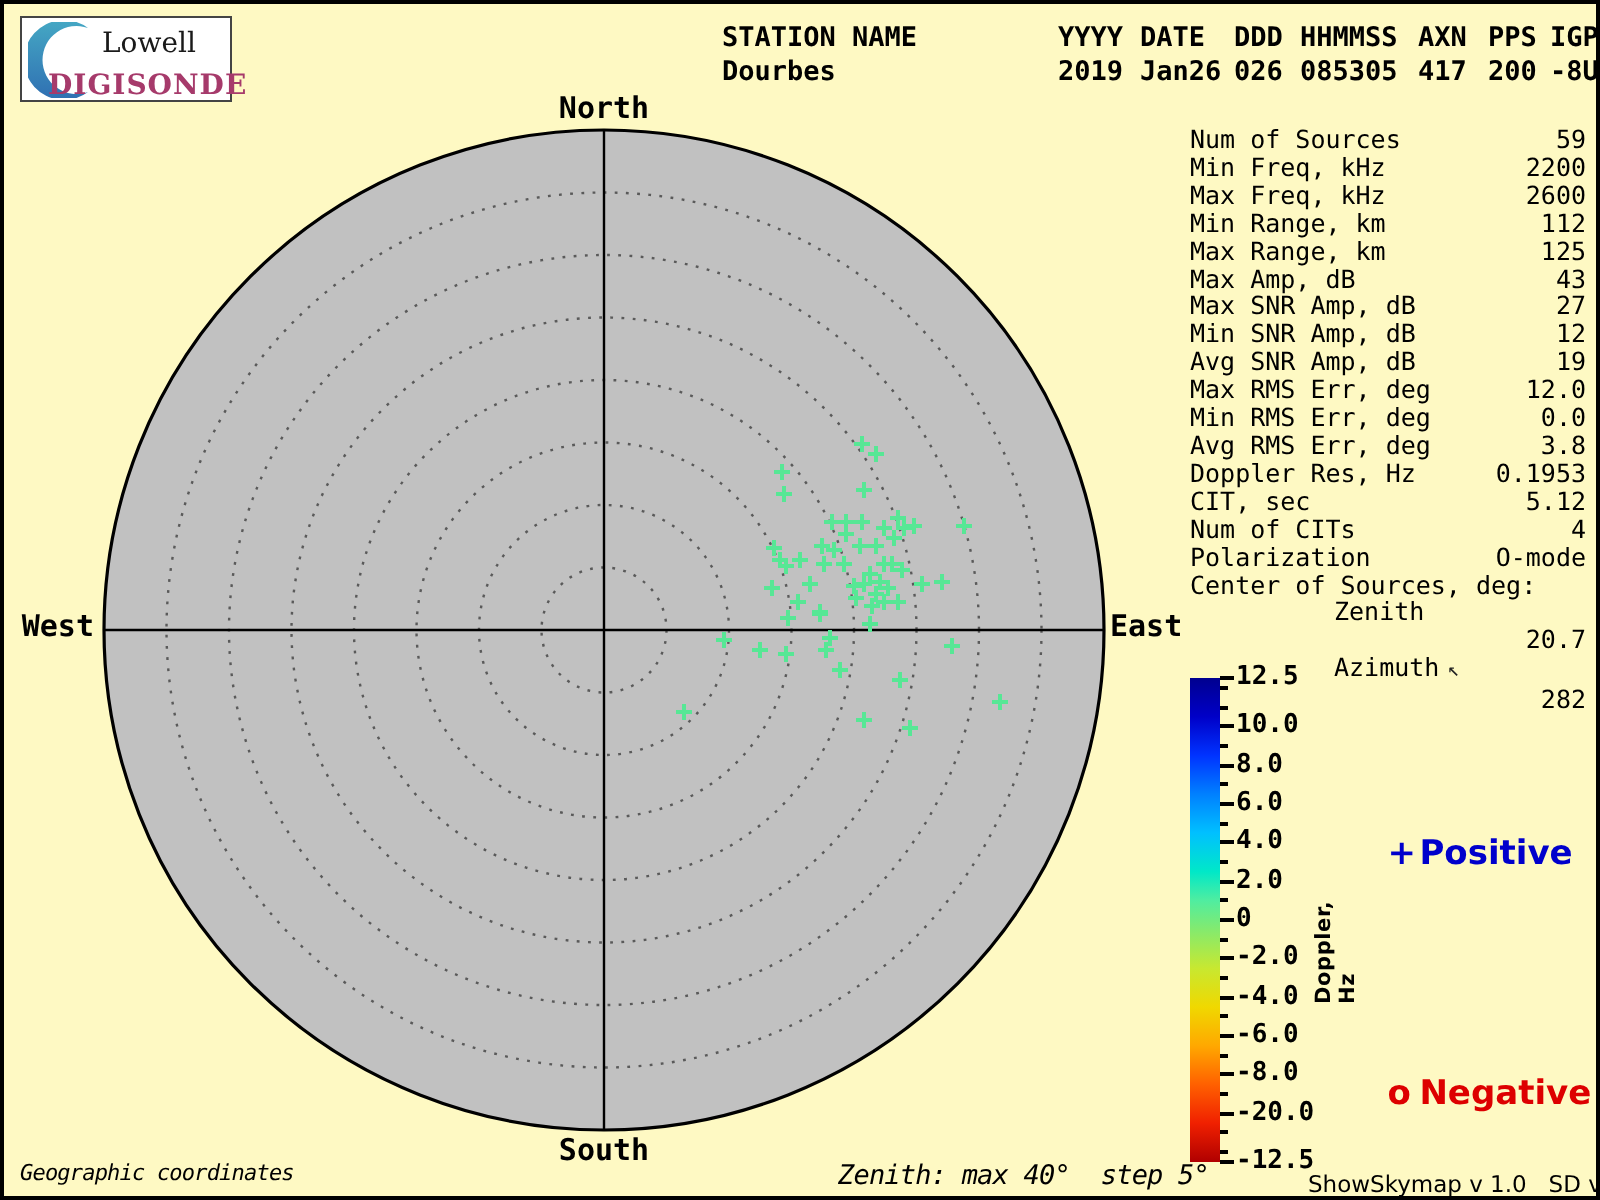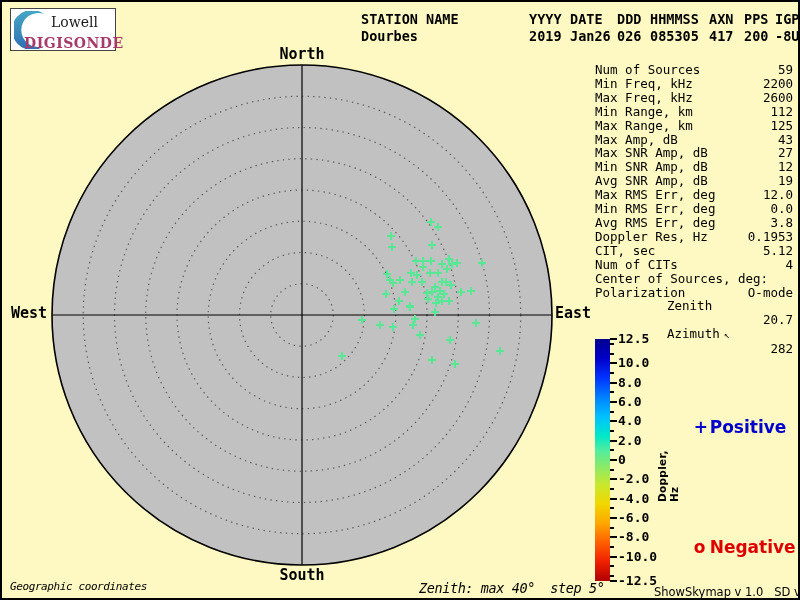--- a/index.html
+++ b/index.html
@@ -122,22 +122,22 @@
       <div class="param-row"><span class="param-label">Max Amp, dB</span><span class="param-value">43</span></div>
       <div class="param-row"><span class="param-label">Max SNR Amp, dB</span><span class="param-value">27</span></div>
       <div class="param-row"><span class="param-label">Min SNR Amp, dB</span><span class="param-value">12</span></div>
       <div class="param-row"><span class="param-label">Avg SNR Amp, dB</span><span class="param-value">19</span></div>
       <div class="param-row"><span class="param-label">Max RMS Err, deg</span><span class="param-value">12.0</span></div>
       <div class="param-row"><span class="param-label">Min RMS Err, deg</span><span class="param-value">0.0</span></div>
       <div class="param-row"><span class="param-label">Avg RMS Err, deg</span><span class="param-value">3.8</span></div>
       <div class="param-row"><span class="param-label">Doppler Res, Hz</span><span class="param-value">0.1953</span></div>
       <div class="param-row"><span class="param-label">CIT, sec</span><span class="param-value">5.12</span></div>
       <div class="param-row"><span class="param-label">Num of CITs</span><span class="param-value">4</span></div>
+      <div class="param-row"><span class="param-label">Polarization</span><span class="param-value">O-mode</span></div>
       <div class="param-row"><span class="param-label">Center of Sources, deg:</span><span class="param-value"></span></div>
-      <div class="param-row"><span class="param-label">Polarization</span><span class="param-value">O-mode</span></div>
       <div class="param-row indent"><span class="param-label">Zenith</span><span class="param-value">20.7</span></div>
       <div class="param-row indent"><span class="param-label">Azimuth<span class="azimuth-arrow">↖</span></span><span class="param-value">282</span></div>
     </div>
 
   <div class="colorbar" id="colorbar" style="background: linear-gradient(rgb(0, 0, 143) 0%, rgb(0, 0, 200) 8%, rgb(0, 51, 255) 16%, rgb(0, 128, 255) 24%, rgb(0, 192, 255) 32%, rgb(0, 232, 200) 40%, rgb(80, 237, 160) 46%, rgb(132, 234, 110) 52%, rgb(200, 232, 48) 60%, rgb(240, 216, 0) 68%, rgb(255, 168, 0) 76%, rgb(255, 96, 0) 84%, rgb(240, 32, 0) 92%, rgb(176, 0, 0) 100%);"></div>
   <div id="cb-ticks">
       <div class="cb-tick" style="left: 608px; width: 7px; top: 336px;"></div>
       <div class="cb-label" style="top: 330px;">12.5</div>
       <div class="cb-tick" style="left: 608px; width: 7px; top: 360.2px;"></div>
       <div class="cb-label" style="top: 354.2px;">10.0</div>
@@ -153,21 +153,21 @@
       <div class="cb-label" style="top: 451px;">0</div>
       <div class="cb-tick" style="left: 608px; width: 7px; top: 476.36px;"></div>
       <div class="cb-label" style="top: 470.36px;">-2.0</div>
       <div class="cb-tick" style="left: 608px; width: 7px; top: 495.72px;"></div>
       <div class="cb-label" style="top: 489.72px;">-4.0</div>
       <div class="cb-tick" style="left: 608px; width: 7px; top: 515.08px;"></div>
       <div class="cb-label" style="top: 509.08px;">-6.0</div>
       <div class="cb-tick" style="left: 608px; width: 7px; top: 534.44px;"></div>
       <div class="cb-label" style="top: 528.44px;">-8.0</div>
       <div class="cb-tick" style="left: 608px; width: 7px; top: 553.8px;"></div>
-      <div class="cb-label" style="top: 547.8px;">-10.0</div>
+      <div class="cb-label" style="top: 547.8px;">-20.0</div>
       <div class="cb-tick" style="left: 608px; width: 7px; top: 578px;"></div>
       <div class="cb-label" style="top: 572px;">-12.5</div>
       <div class="cb-tick" style="left: 608px; width: 4px; top: 573.16px;"></div>
       <div class="cb-tick" style="left: 608px; width: 4px; top: 563.48px;"></div>
       <div class="cb-tick" style="left: 608px; width: 4px; top: 544.12px;"></div>
       <div class="cb-tick" style="left: 608px; width: 4px; top: 524.76px;"></div>
       <div class="cb-tick" style="left: 608px; width: 4px; top: 505.4px;"></div>
       <div class="cb-tick" style="left: 608px; width: 4px; top: 486.04px;"></div>
       <div class="cb-tick" style="left: 608px; width: 4px; top: 466.68px;"></div>
       <div class="cb-tick" style="left: 608px; width: 4px; top: 447.32px;"></div>

